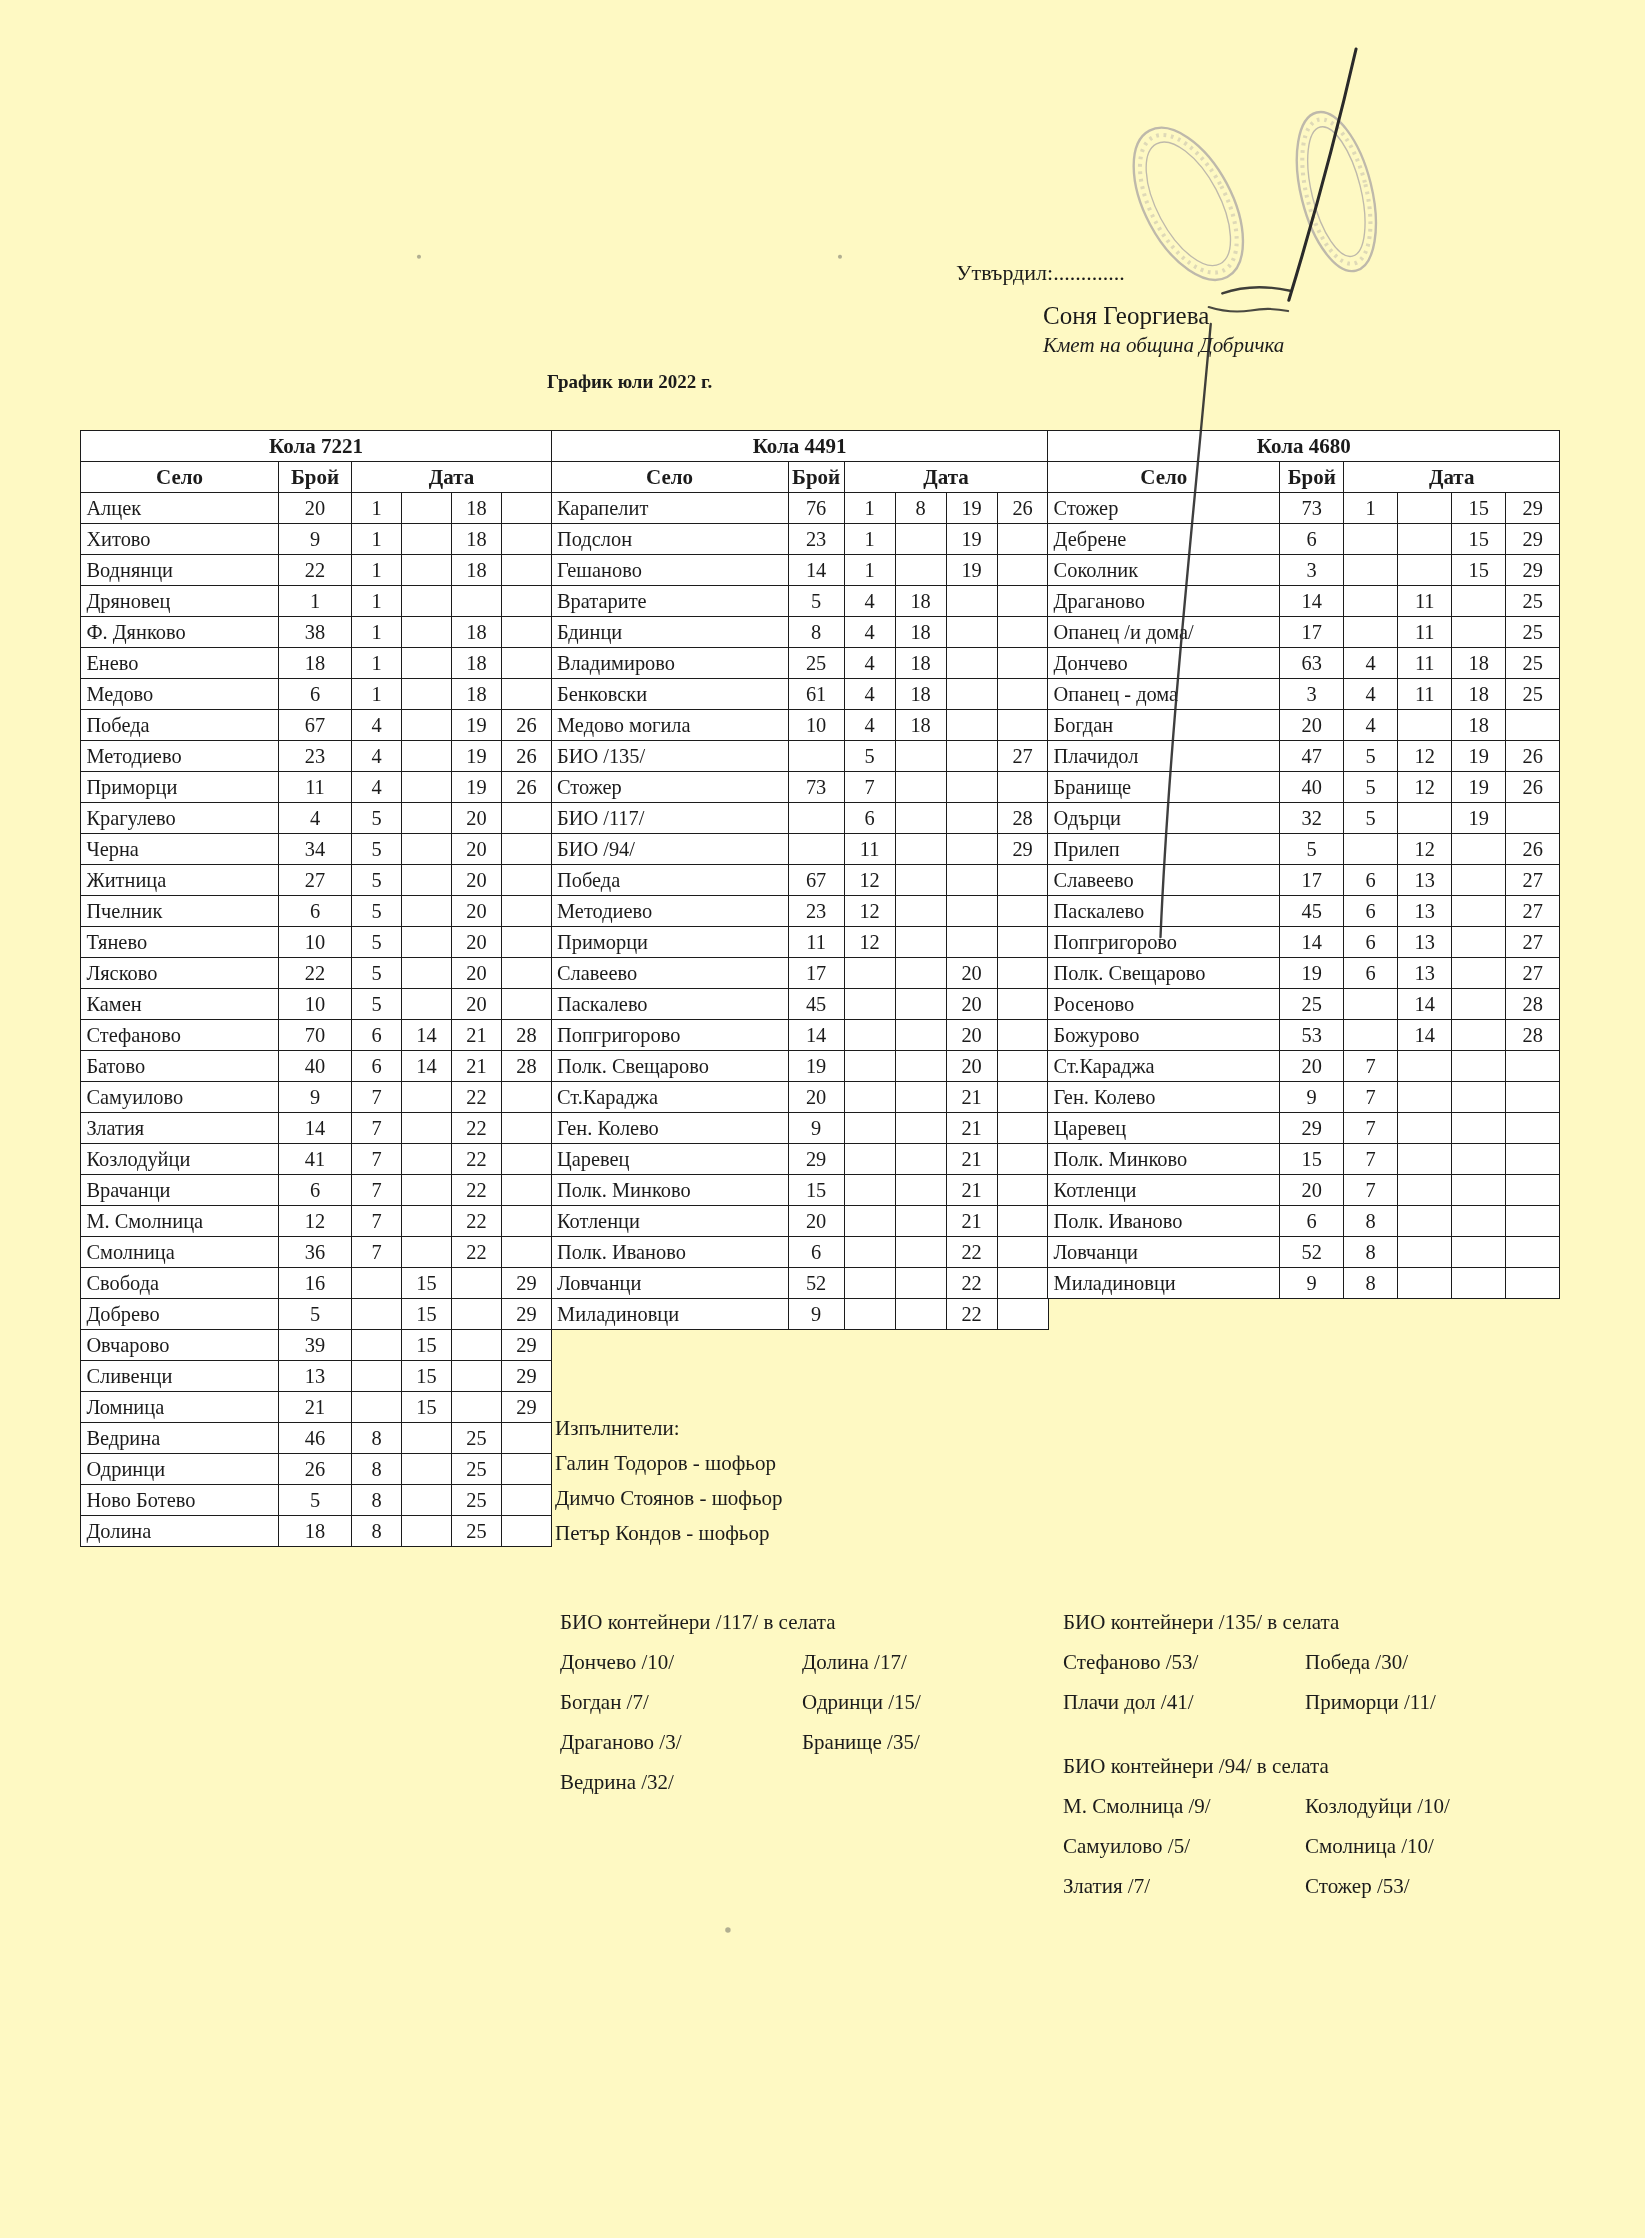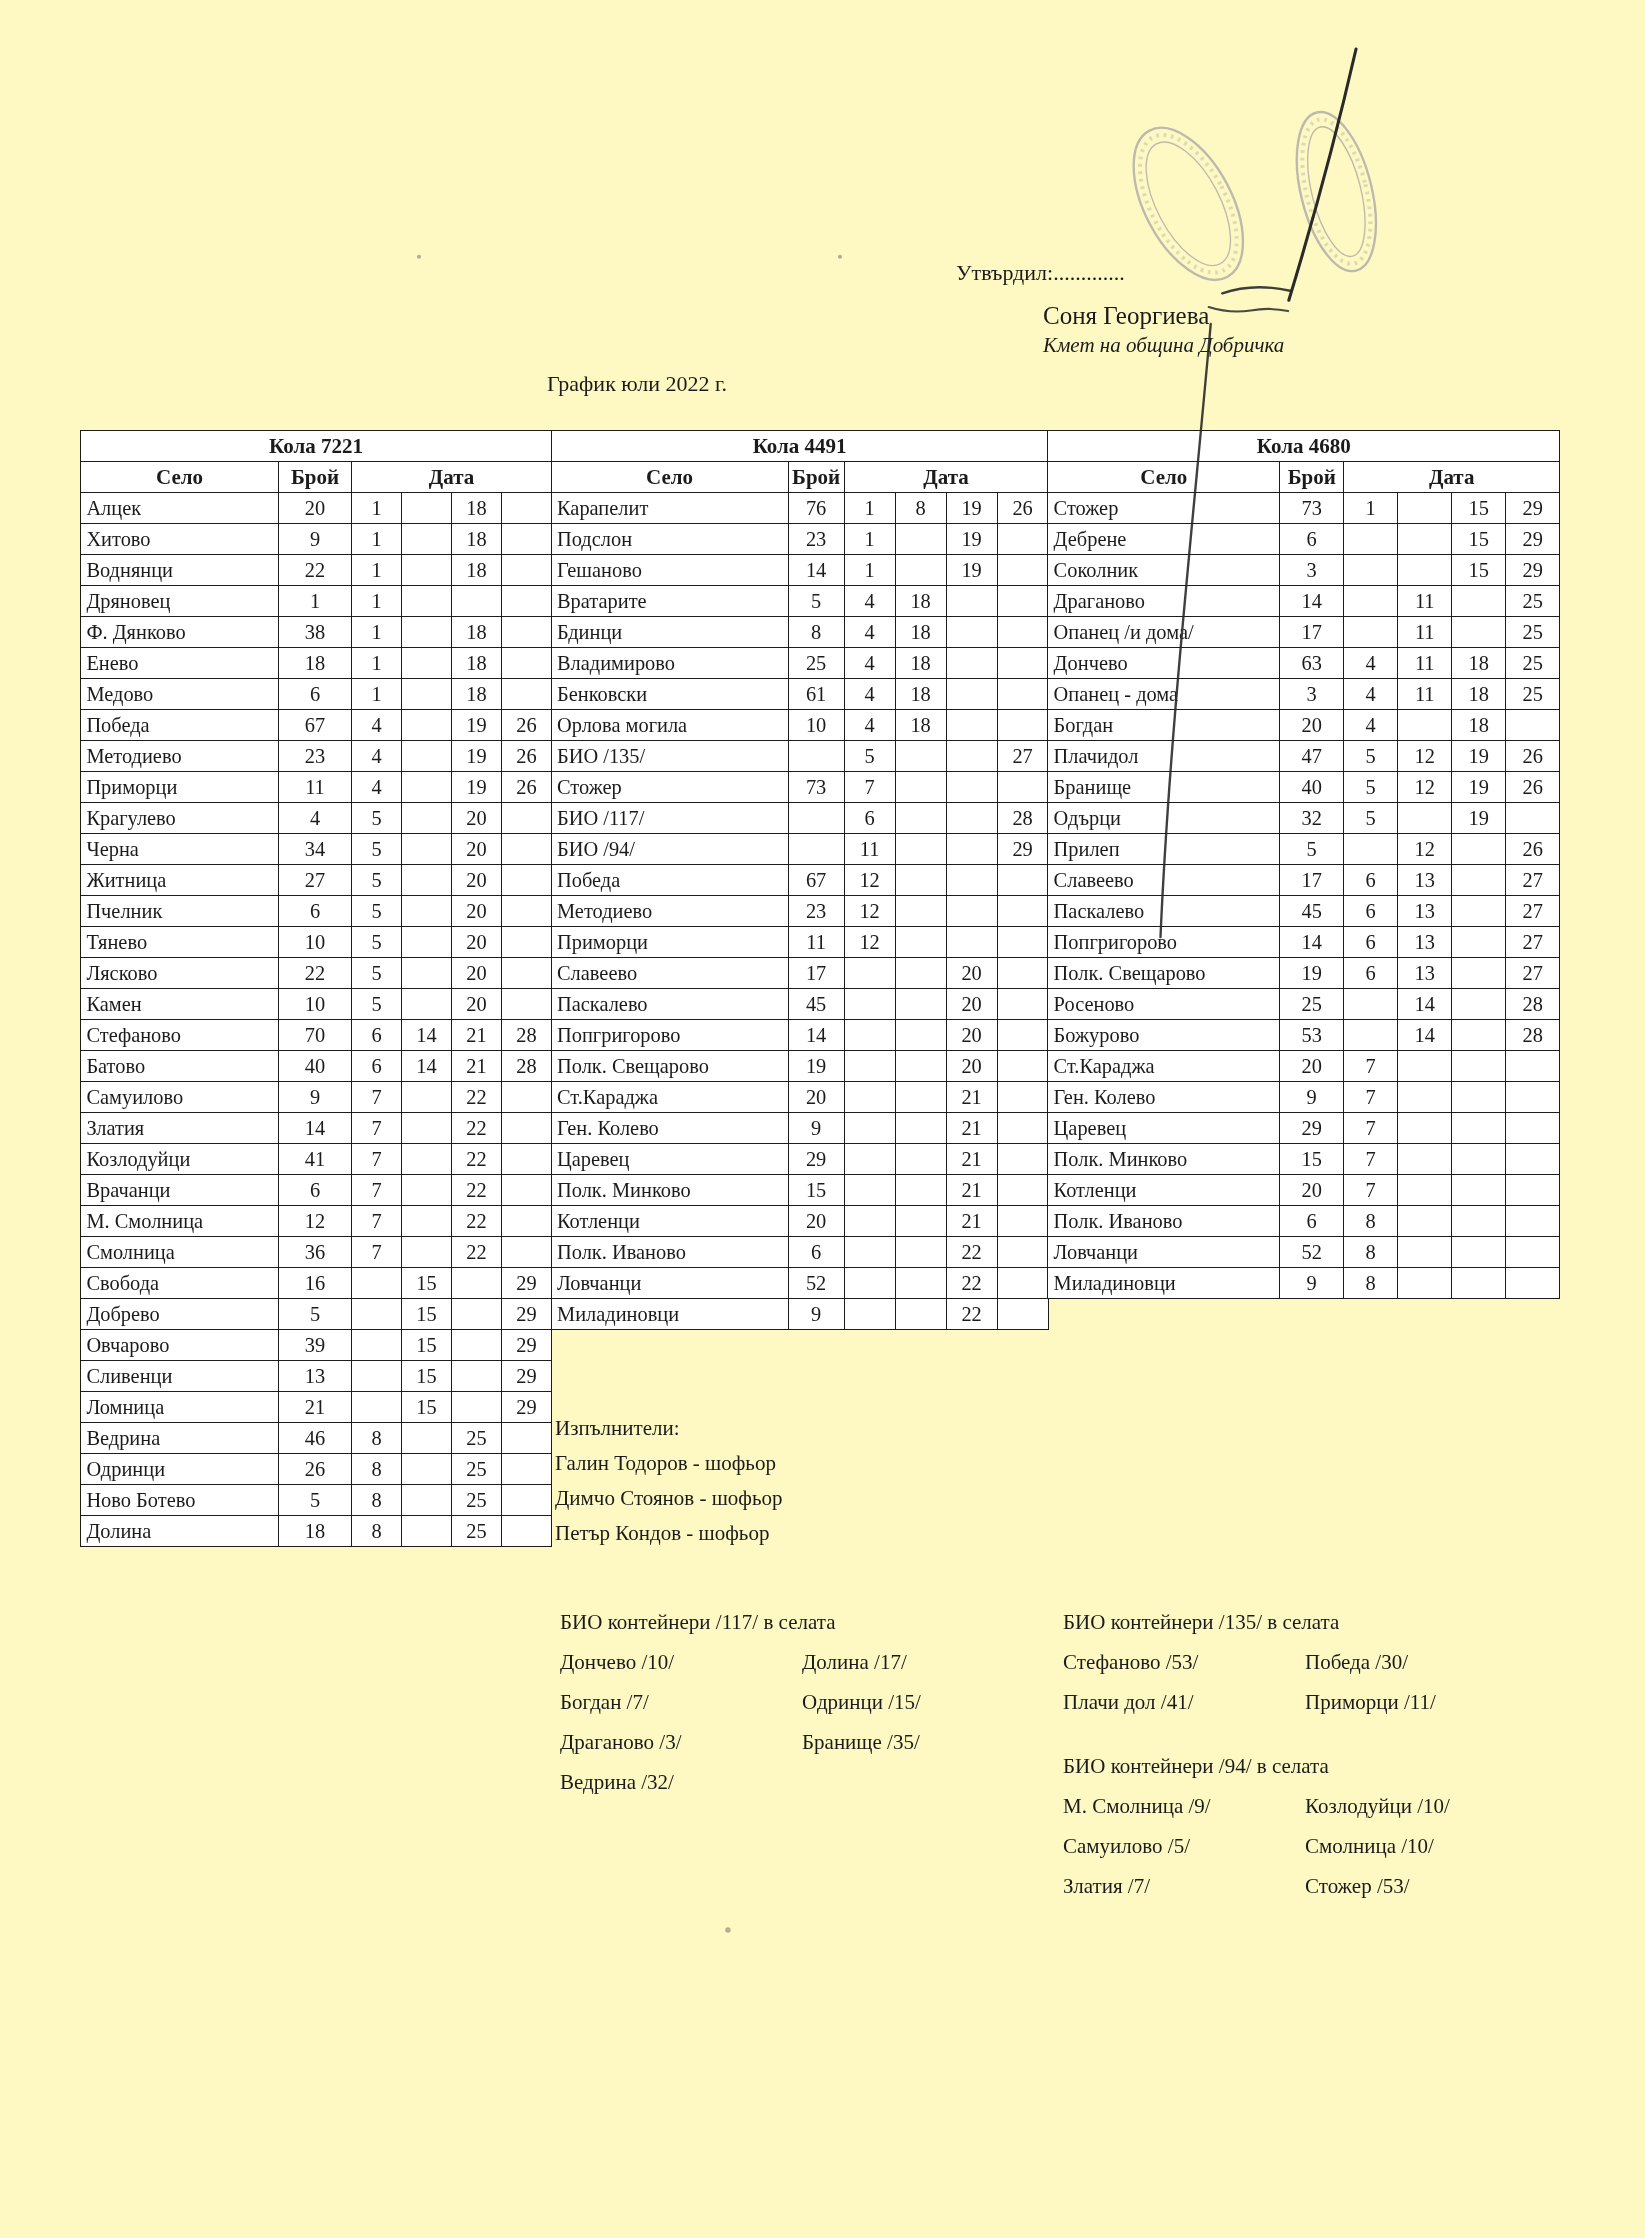--- a/index.html
+++ b/index.html
@@ -9,21 +9,21 @@
     width:1646px;height:2239px;
     background:#fef9c3;
     font-family:"Liberation Serif","DejaVu Serif",serif;
     color:#1b1b1b;
     overflow:hidden;
   }
   .abs{position:absolute;}
   .approval{font-size:22px;}
   .approver-name{font-size:25px;}
   .approver-title{font-size:21px;font-style:italic;}
-  .doc-title{font-size:22px;font-weight:normal;}
+  .doc-title{font-size:19px;font-weight:bold;}
 
   .tables-wrap{position:absolute;left:80px;top:430px;display:flex;align-items:flex-start;}
   table.sched{border-collapse:collapse;table-layout:fixed;background:#fff;}
   table.sched + table.sched{margin-left:-1.4px;}
   .sched th,.sched td{
     border:1.4px solid #1c1c1c;
     height:30px;
     font-size:20.4px;
     line-height:1;
     vertical-align:middle;
@@ -422,21 +422,21 @@
           </tr>
           <tr>
             <td class="village">Бенковски</td>
             <td class="num">61</td>
             <td class="num">4</td>
             <td class="num">18</td>
             <td class="num"></td>
             <td class="num"></td>
           </tr>
           <tr>
-            <td class="village">Орлова могила</td>
+            <td class="village">Медово могила</td>
             <td class="num">10</td>
             <td class="num">4</td>
             <td class="num">18</td>
             <td class="num"></td>
             <td class="num"></td>
           </tr>
           <tr>
             <td class="village">БИО /135/</td>
             <td class="num"></td>
             <td class="num">5</td>

